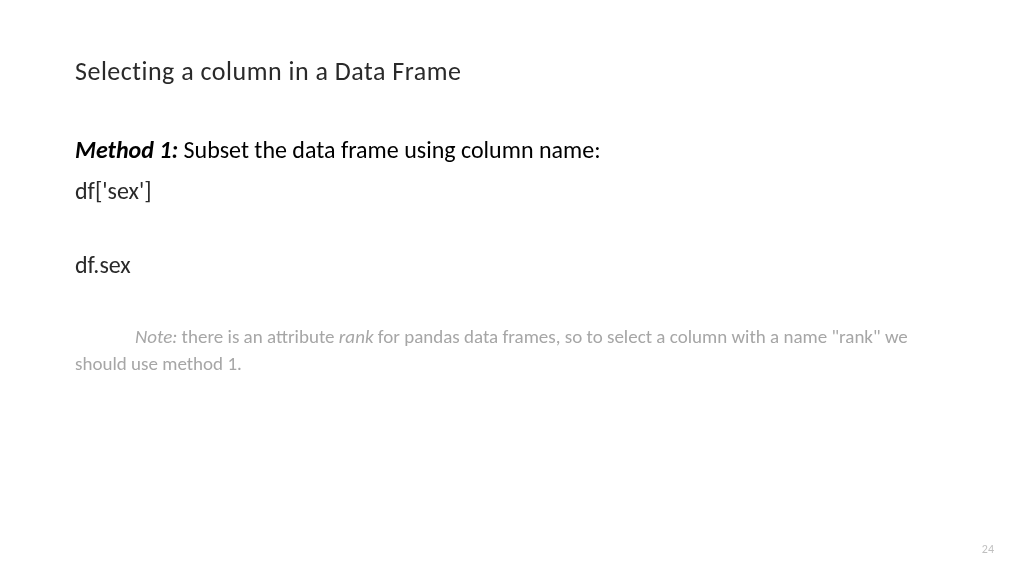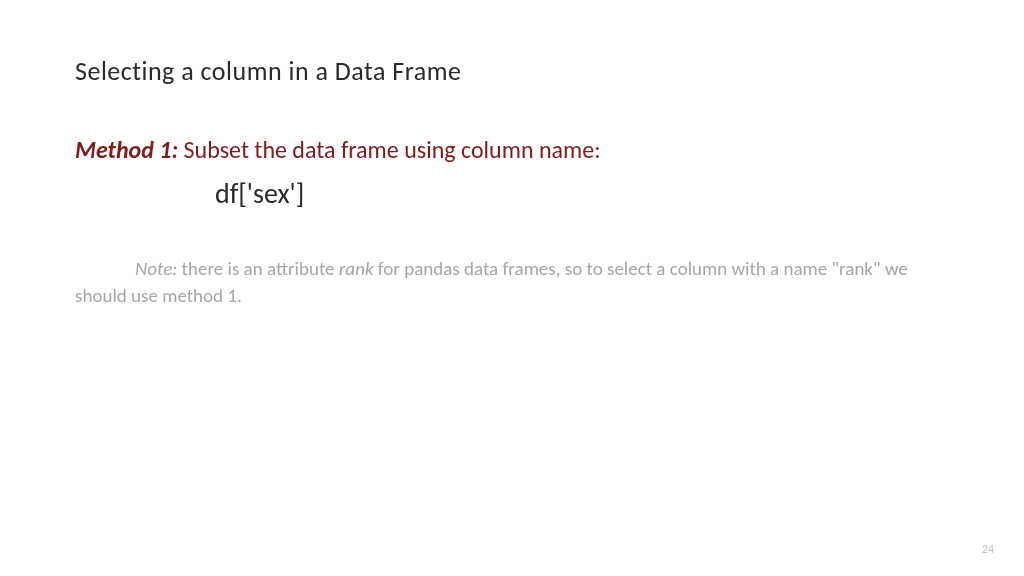--- a/index.html
+++ b/index.html
@@ -21,34 +21,33 @@
       font-weight: 400;
       color: #2a2a2a;
       margin-bottom: 45px;
       letter-spacing: 0.5px;
     }
     .method-block {
       margin-bottom: 45px;
     }
     .method-line {
       font-size: 24px;
-      color: #7f1d1d;
+      color: #000000;
       line-height: 1.5;
     }
     .method-label {
       font-style: italic;
       font-weight: 600;
     }
     .method-desc {
       font-weight: 400;
     }
     .code-line {
-      font-size: 28px;
+      font-size: 24px;
       color: #2a2a2a;
-      margin-left: 140px;
       margin-top: 8px;
     }
     .note-block {
       margin-top: 40px;
       font-size: 19px;
       color: #a6a6a6;
       line-height: 1.4;
     }
     .note-label {
       font-style: italic;
@@ -72,19 +71,20 @@
 <h1 class="title">Selecting a column in a Data Frame</h1>
 
 <div class="method-block">
   <div class="method-line">
     <span class="method-label">Method 1:</span><span class="method-desc">   Subset the data frame using column name:</span>
   </div>
   <div class="code-line">df['sex']</div>
 </div>
 
 <div class="method-block">
+  <div class="code-line">df.sex</div>
 </div>
 
 <div class="note-block">
   <span class="note-label">Note: </span><span>there is an attribute </span><span class="rank-word">rank</span><span> for pandas data frames, so to select a column with a name "rank" we should use method 1.</span>
 </div>
 
 <div class="page-number">24</div>
 
 </body></html>

